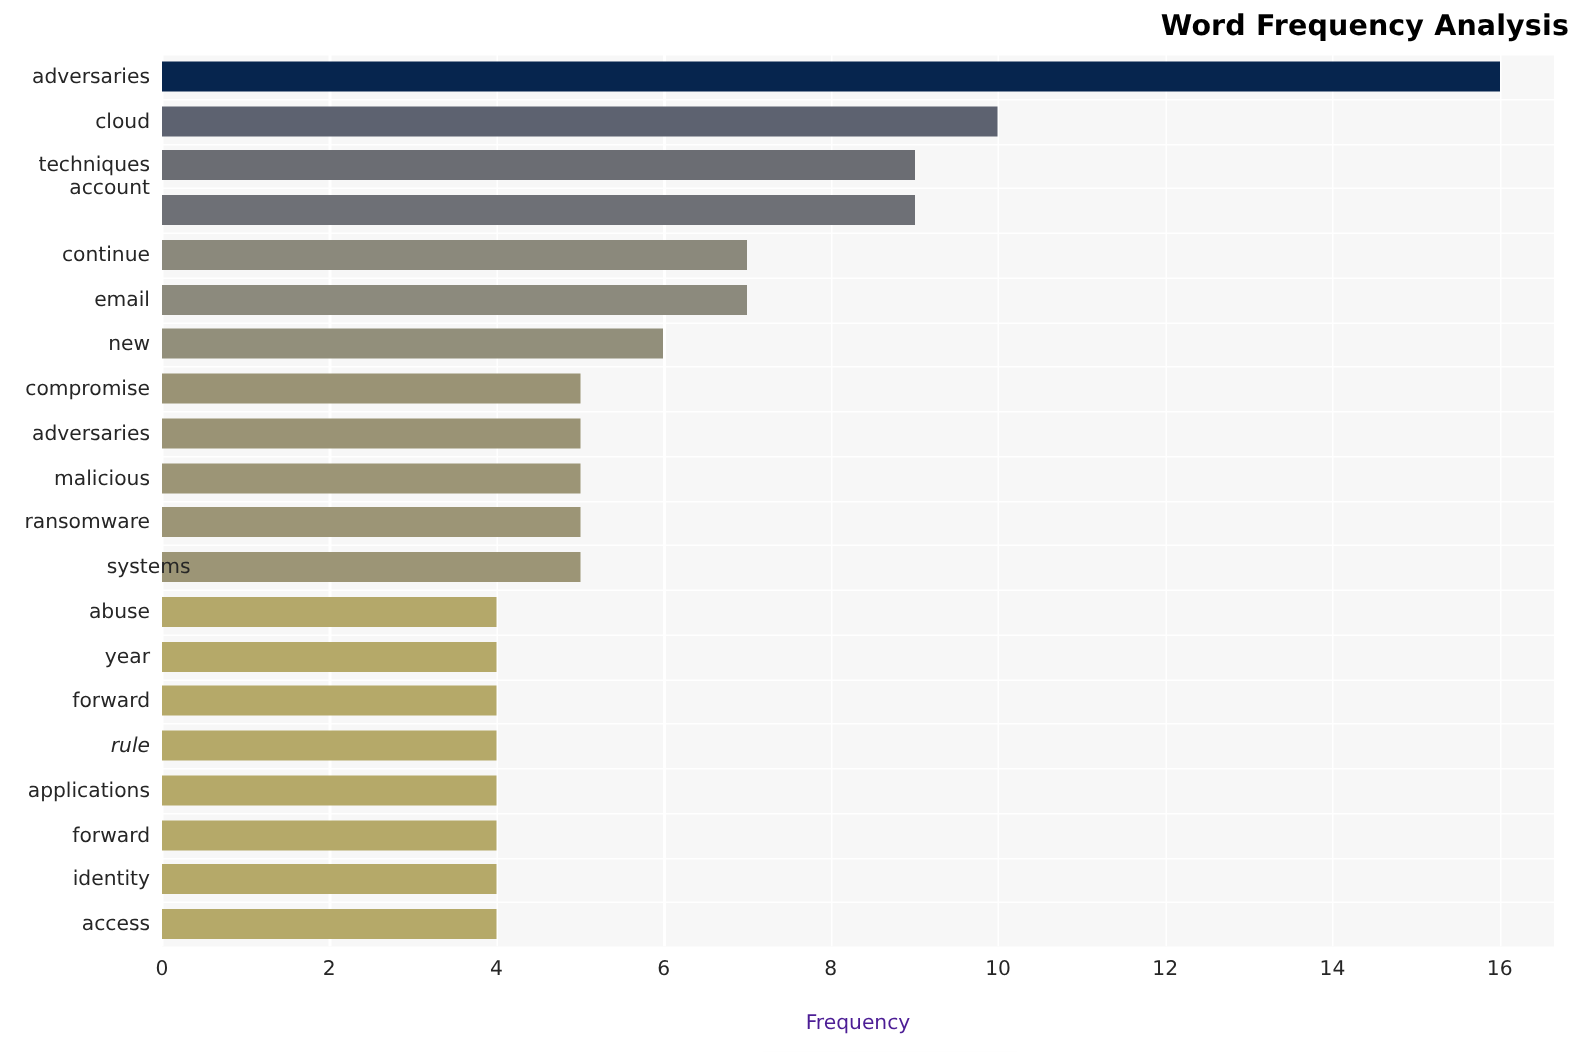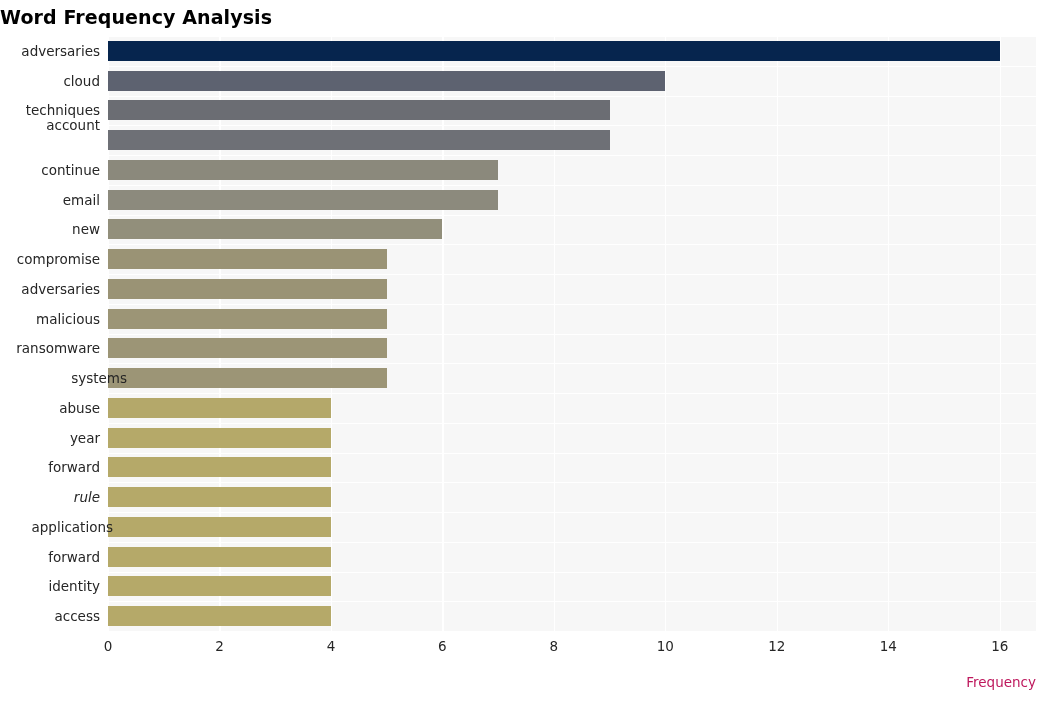--- a/index.html
+++ b/index.html
@@ -17,21 +17,21 @@
     position: relative;
     width: 1046px;
     height: 701px;
     background: #ffffff;
   }
   #chart-title {
     position: absolute;
     left: 0;
     top: 6px;
     width: 1046px;
-    text-align: left;
+    text-align: right;
     font-size: 19px;
     font-weight: bold;
     color: #000000;
     letter-spacing: 0.1px;
   }
   
   #plot-area {
     position: absolute;
     left: 108px;
     top: 36px;
@@ -90,23 +90,23 @@
     margin-left: -30px;
     text-align: center;
     font-size: 13.5px;
     color: #262626;
   }
   #xaxis-title {
     position: absolute;
     left: 108px;
     top: 674px;
     width: 928px;
-    text-align: right;
+    text-align: center;
     font-size: 13.5px;
-    color: #be185d;
+    color: #4c1d95;
   }
 </style>
 </head>
 <body>
 
 <div id="figure">
 
   <div id="chart-title">Word Frequency Analysis</div>
 
   <div id="plot-area">
@@ -177,21 +177,21 @@
       <div class="ylab" style="top: 184.375px;">new</div>
       <div class="ylab" style="top: 214.125px;">compromise</div>
       <div class="ylab" style="top: 243.875px;">adversaries</div>
       <div class="ylab" style="top: 273.625px;">malicious</div>
       <div class="ylab" style="top: 303.375px;">ransomware</div>
       <div class="ylab" style="top: 333.125px; margin-left: 27px;">systems</div>
       <div class="ylab" style="top: 362.875px;">abuse</div>
       <div class="ylab" style="top: 392.625px;">year</div>
       <div class="ylab" style="top: 422.375px;">forward</div>
       <div class="ylab" style="top: 452.125px; font-style: italic;">rule</div>
-      <div class="ylab" style="top: 481.875px; padding-left: 13px;">applications</div>
+      <div class="ylab" style="top: 481.875px;">applications</div>
       <div class="ylab" style="top: 511.625px;">forward</div>
       <div class="ylab" style="top: 541.375px;">identity</div>
       <div class="ylab" style="top: 571.125px;">access</div>
     </div>
 
   <div id="xlabels">
       <div class="xlab" style="left: 108px;">0</div>
       <div class="xlab" style="left: 219.471px;">2</div>
       <div class="xlab" style="left: 330.943px;">4</div>
       <div class="xlab" style="left: 442.414px;">6</div>

